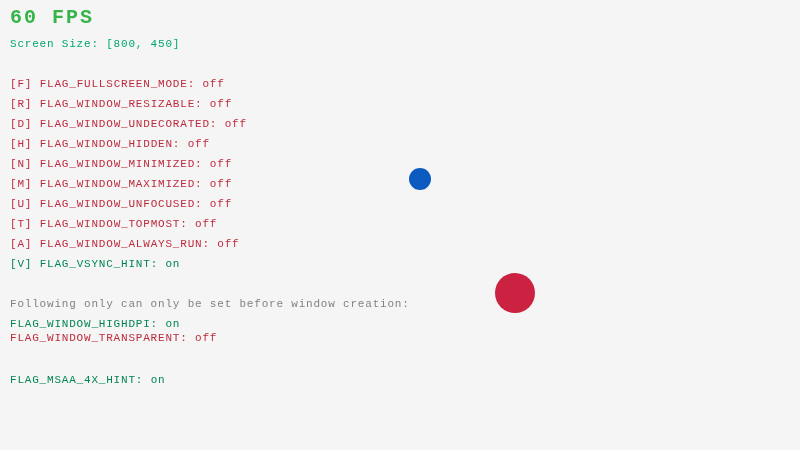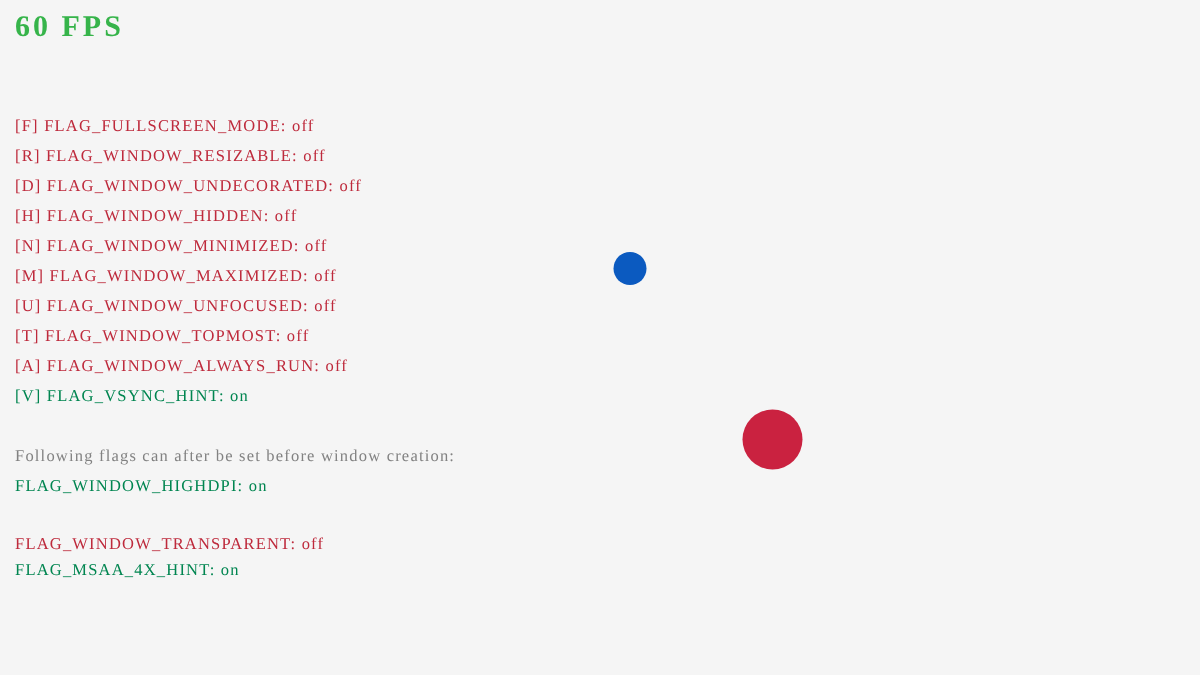--- a/index.html
+++ b/index.html
@@ -6,21 +6,21 @@
   html, body {
     margin: 0;
     padding: 0;
     background: #ffffff;
   }
   #app {
     position: relative;
     width: 800px;
     height: 450px;
     overflow: hidden;
-    font-family: Liberation Serif, serif;
+    font-family: Liberation Mono, monospace;
     -webkit-font-smoothing: none;
     font-smooth: never;
   }
   #canvas-bg {
     position: absolute;
     left: 0; top: 0;
     width: 800px;
     height: 450px;
   }
   .txt {
@@ -78,39 +78,40 @@
 </style>
 </head>
 <body>
 
 <div id="app">
 
   <div id="canvas-bg" style="background: rgb(245, 245, 245);"></div>
 
   <div class="txt" id="fps-counter" style="color: rgb(54, 180, 74);">60 FPS</div>
 
+  <div class="txt" id="screen-size-label" style="color: rgb(0, 168, 107);">Screen Size: [800, 450]</div>
 
 
   <div id="flags-after">
       <div class="txt flag-line" style="top: 79px; color: rgb(190, 42, 60);"><span class="flag-key">[F]</span> <span class="flag-name">FLAG_FULLSCREEN_MODE:</span> <span class="flag-state">off</span></div>
       <div class="txt flag-line" style="top: 99px; color: rgb(190, 42, 60);"><span class="flag-key">[R]</span> <span class="flag-name">FLAG_WINDOW_RESIZABLE:</span> <span class="flag-state">off</span></div>
       <div class="txt flag-line" style="top: 119px; color: rgb(190, 42, 60);"><span class="flag-key">[D]</span> <span class="flag-name">FLAG_WINDOW_UNDECORATED:</span> <span class="flag-state">off</span></div>
       <div class="txt flag-line" style="top: 139px; color: rgb(190, 42, 60);"><span class="flag-key">[H]</span> <span class="flag-name">FLAG_WINDOW_HIDDEN:</span> <span class="flag-state">off</span></div>
       <div class="txt flag-line" style="top: 159px; color: rgb(190, 42, 60);"><span class="flag-key">[N]</span> <span class="flag-name">FLAG_WINDOW_MINIMIZED:</span> <span class="flag-state">off</span></div>
       <div class="txt flag-line" style="top: 179px; color: rgb(190, 42, 60);"><span class="flag-key">[M]</span> <span class="flag-name">FLAG_WINDOW_MAXIMIZED:</span> <span class="flag-state">off</span></div>
       <div class="txt flag-line" style="top: 199px; color: rgb(190, 42, 60);"><span class="flag-key">[U]</span> <span class="flag-name">FLAG_WINDOW_UNFOCUSED:</span> <span class="flag-state">off</span></div>
       <div class="txt flag-line" style="top: 219px; color: rgb(190, 42, 60);"><span class="flag-key">[T]</span> <span class="flag-name">FLAG_WINDOW_TOPMOST:</span> <span class="flag-state">off</span></div>
       <div class="txt flag-line" style="top: 239px; color: rgb(190, 42, 60);"><span class="flag-key">[A]</span> <span class="flag-name">FLAG_WINDOW_ALWAYS_RUN:</span> <span class="flag-state">off</span></div>
       <div class="txt flag-line" style="top: 259px; color: rgb(0, 133, 80);"><span class="flag-key">[V]</span> <span class="flag-name">FLAG_VSYNC_HINT:</span> <span class="flag-state">on</span></div>
     </div>
 
-  <div class="txt section-header" id="header-before" style="color: rgb(130, 130, 130);">Following flags can after be set before window creation:</div>
+  <div class="txt section-header" id="header-before" style="color: rgb(130, 130, 130);">Following only can only be set before window creation:</div>
 
   <div id="flags-before">
       <div class="txt flag-line" style="top: 319px; color: rgb(0, 133, 80);"><span class="flag-name">FLAG_WINDOW_HIGHDPI:</span> <span class="flag-state">on</span></div>
-      <div class="txt flag-line" style="top: 358px; color: rgb(190, 42, 60);"><span class="flag-name">FLAG_WINDOW_TRANSPARENT:</span> <span class="flag-state">off</span></div>
+      <div class="txt flag-line" style="top: 333px; color: rgb(190, 42, 60);"><span class="flag-name">FLAG_WINDOW_TRANSPARENT:</span> <span class="flag-state">off</span></div>
       <div class="txt flag-line" style="top: 375px; color: rgb(0, 133, 80);"><span class="flag-name">FLAG_MSAA_4X_HINT:</span> <span class="flag-state">on</span></div>
     </div>
 
   <div class="ball" id="ball-blue" style="background: rgb(11, 90, 192); left: 409px; top: 168px; width: 22px; height: 22px;"></div>
   <div class="ball" id="ball-red" style="background: rgb(202, 34, 64); left: 495px; top: 273px; width: 40px; height: 40px;"></div>
 
 </div>
 
 </body></html>

